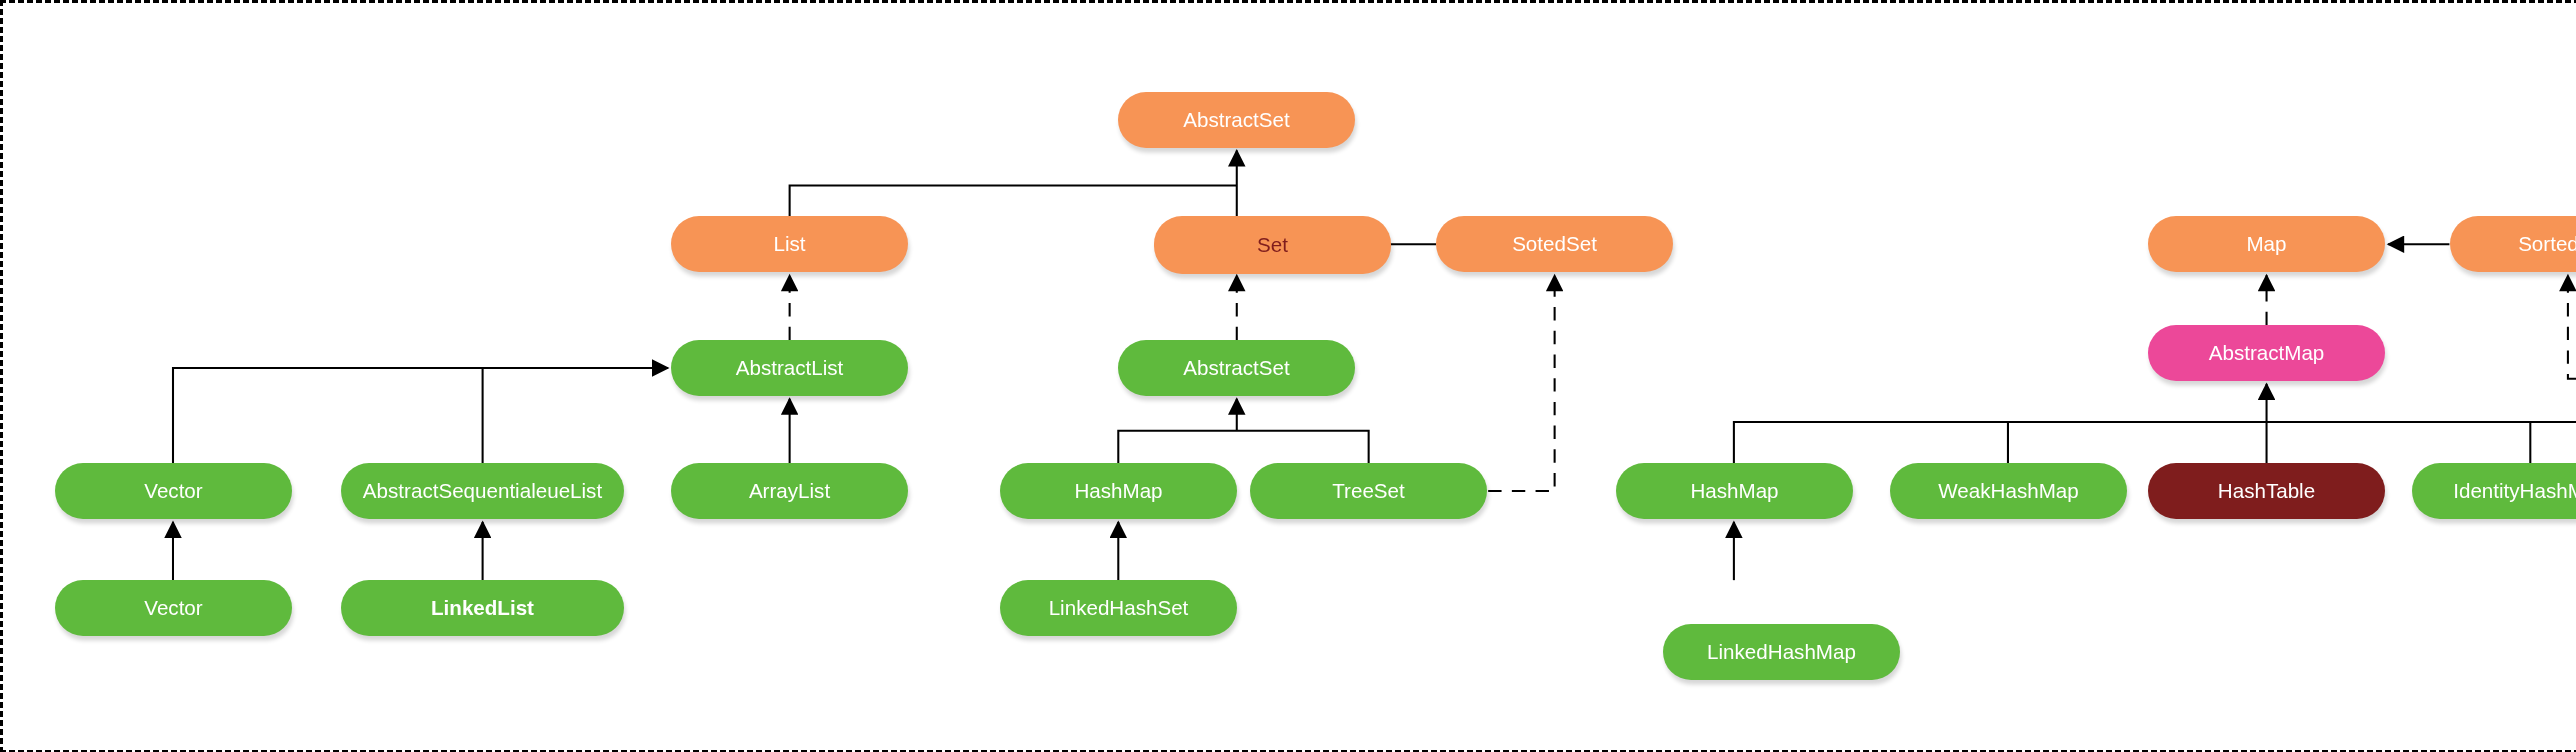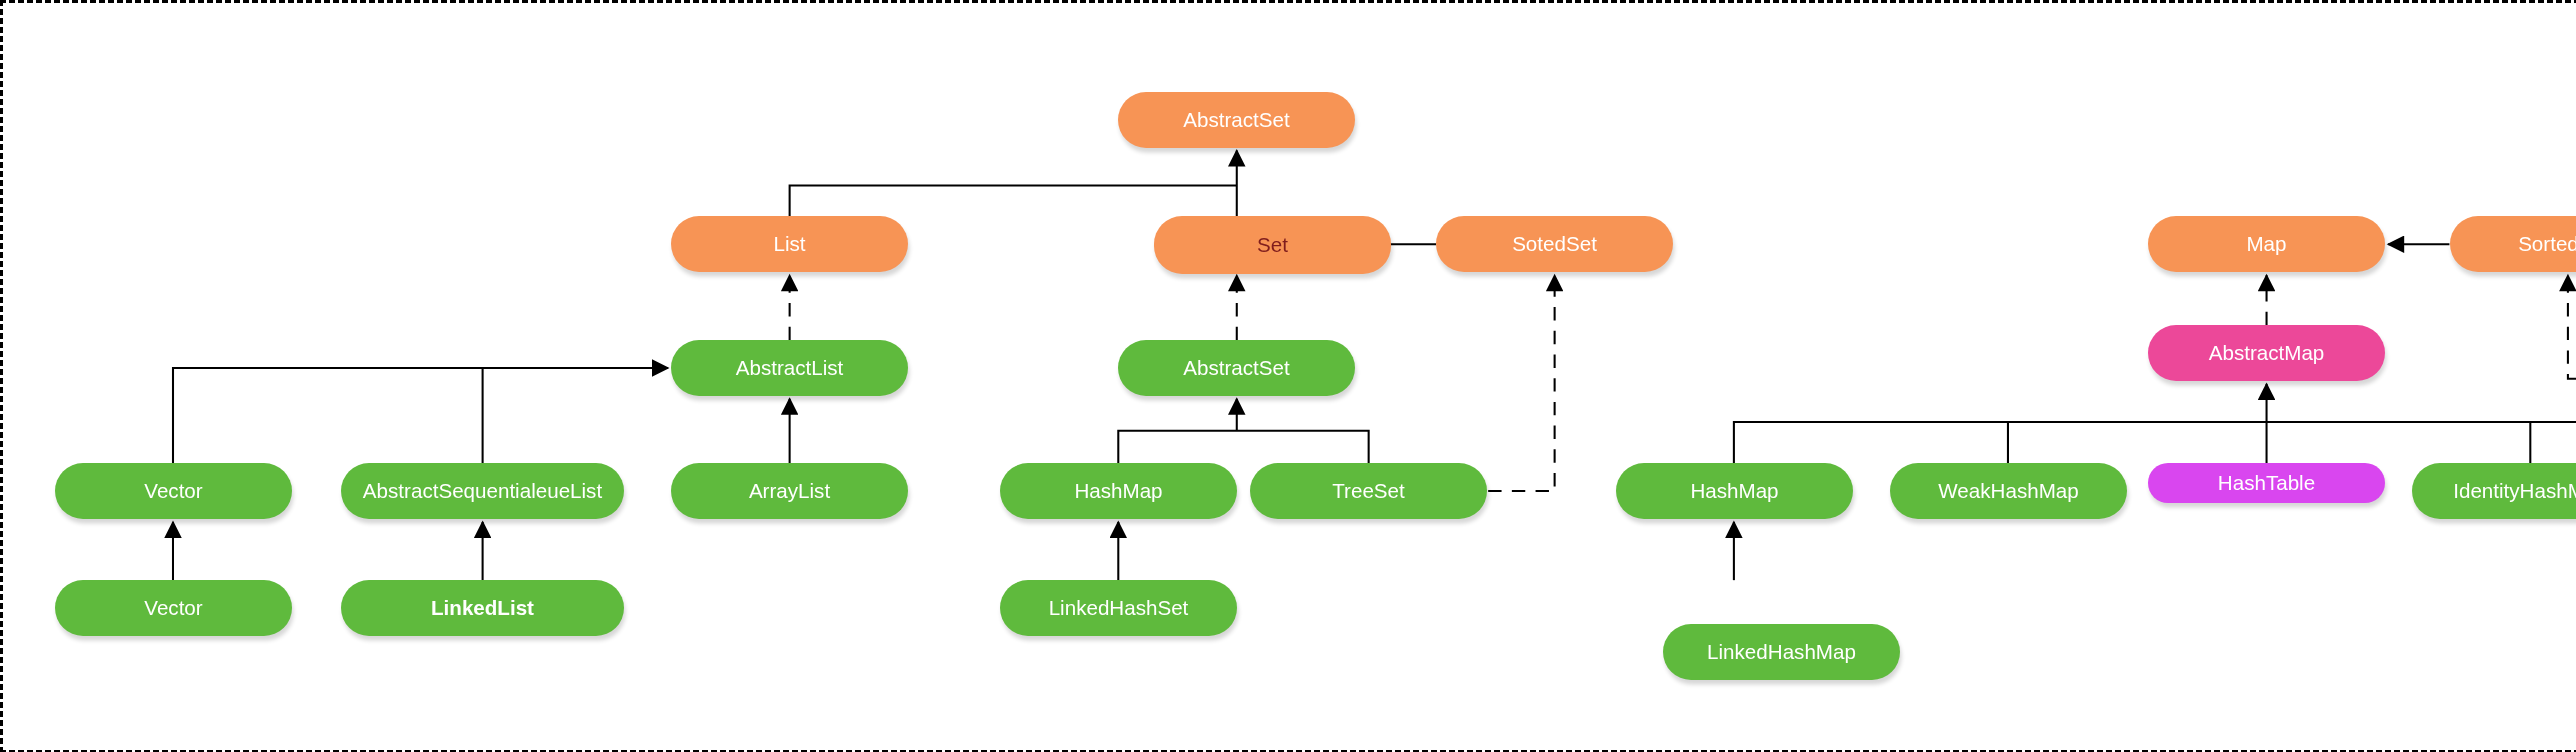--- a/index.html
+++ b/index.html
@@ -87,20 +87,20 @@
     <div class="node" style="left: 668px; top: 337px; width: 237px; height: 56px; background: rgb(95, 186, 61); color: rgb(255, 255, 255);">AbstractList</div>
     <div class="node" style="left: 1115px; top: 337px; width: 237px; height: 56px; background: rgb(95, 186, 61); color: rgb(255, 255, 255);">AbstractSet</div>
     <div class="node" style="left: 2145px; top: 322px; width: 237px; height: 56px; background: #ec4899; color: rgb(255, 255, 255);">AbstractMap</div>
     <div class="node" style="left: 52px; top: 460px; width: 237px; height: 56px; background: rgb(95, 186, 61); color: rgb(255, 255, 255);">Vector</div>
     <div class="node" style="left: 338px; top: 460px; width: 283px; height: 56px; background: rgb(95, 186, 61); color: rgb(255, 255, 255);">AbstractSequentialeueList</div>
     <div class="node" style="left: 668px; top: 460px; width: 237px; height: 56px; background: rgb(95, 186, 61); color: rgb(255, 255, 255);">ArrayList</div>
     <div class="node" style="left: 997px; top: 460px; width: 237px; height: 56px; background: rgb(95, 186, 61); color: rgb(255, 255, 255);">HashMap</div>
     <div class="node" style="left: 1247px; top: 460px; width: 237px; height: 56px; background: rgb(95, 186, 61); color: rgb(255, 255, 255);">TreeSet</div>
     <div class="node" style="left: 1613px; top: 460px; width: 237px; height: 56px; background: rgb(95, 186, 61); color: rgb(255, 255, 255);">HashMap</div>
     <div class="node" style="left: 1887px; top: 460px; width: 237px; height: 56px; background: rgb(95, 186, 61); color: rgb(255, 255, 255);">WeakHashMap</div>
-    <div class="node" style="left: 2145px; top: 460px; width: 237px; height: 40px; background: #d946ef; color: rgb(255, 255, 255);">HashTable</div>
+    <div class="node" style="left: 2145px; top: 460px; width: 237px; height: 56px; background: #7f1d1d; color: rgb(255, 255, 255);">HashTable</div>
     <div class="node" style="left: 2409px; top: 460px; width: 237px; height: 56px; background: rgb(95, 186, 61); color: rgb(255, 255, 255);">IdentityHashMap</div>
     <div class="node" style="left: 52px; top: 577px; width: 237px; height: 56px; background: rgb(95, 186, 61); color: rgb(255, 255, 255);">Vector</div>
     <div class="node" style="left: 338px; top: 577px; width: 283px; height: 56px; background: rgb(95, 186, 61); color: rgb(255, 255, 255); font-weight: bold;">LinkedList</div>
     <div class="node" style="left: 997px; top: 577px; width: 237px; height: 56px; background: rgb(95, 186, 61); color: rgb(255, 255, 255);">LinkedHashSet</div>
     <div class="node" style="left: 1660px; top: 577px; width: 237px; height: 56px; background: rgb(95, 186, 61); color: rgb(255, 255, 255); margin-top: 44px;">LinkedHashMap</div>
   </div>
 
 
 </body></html>

